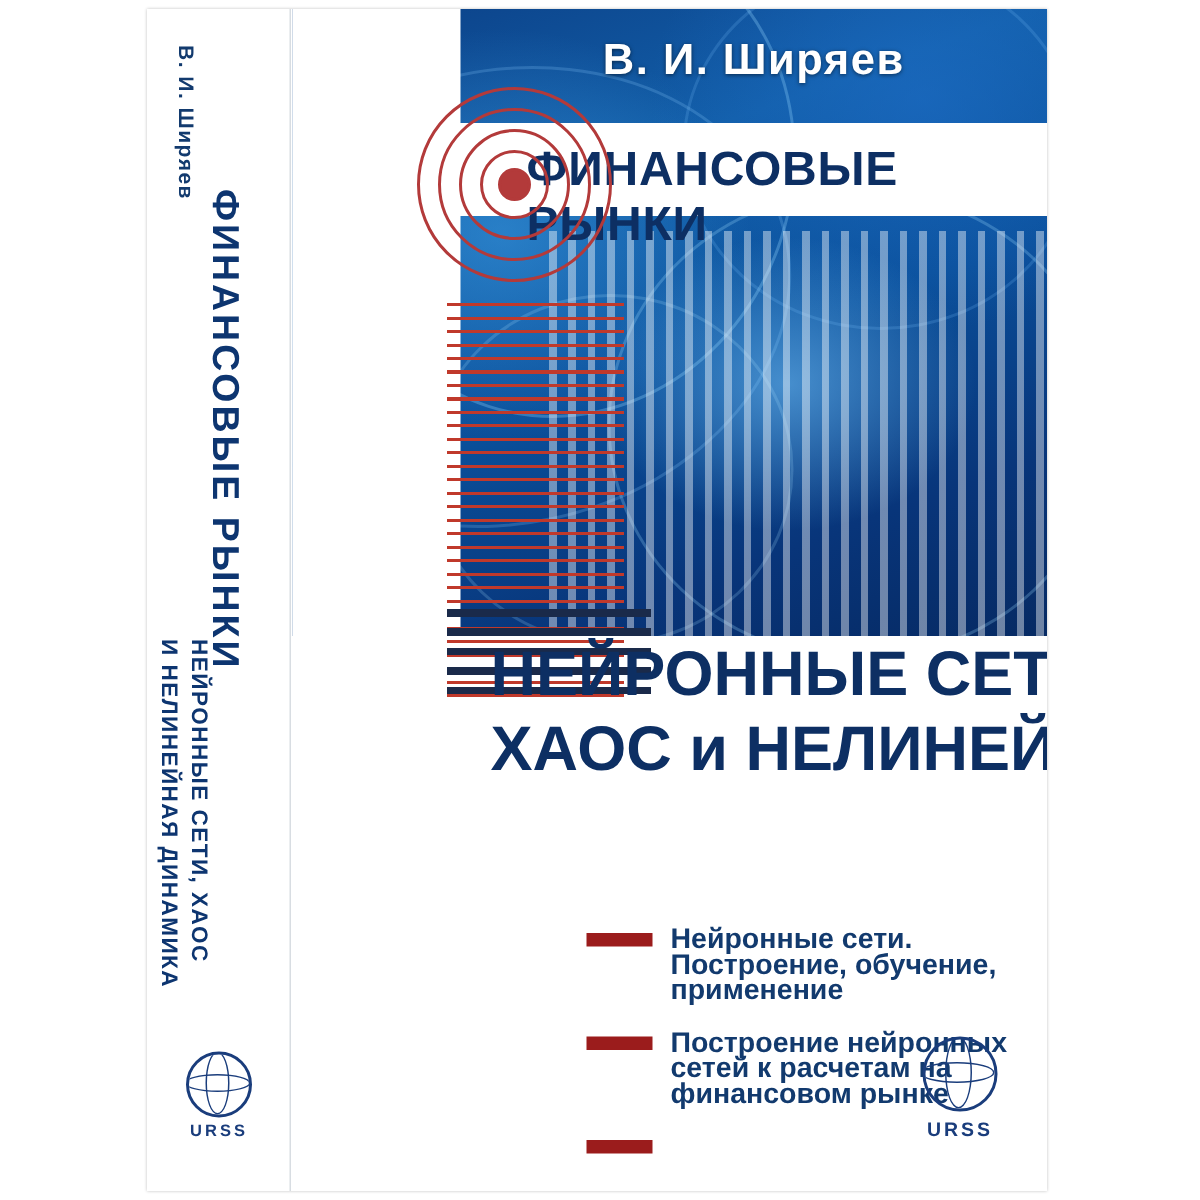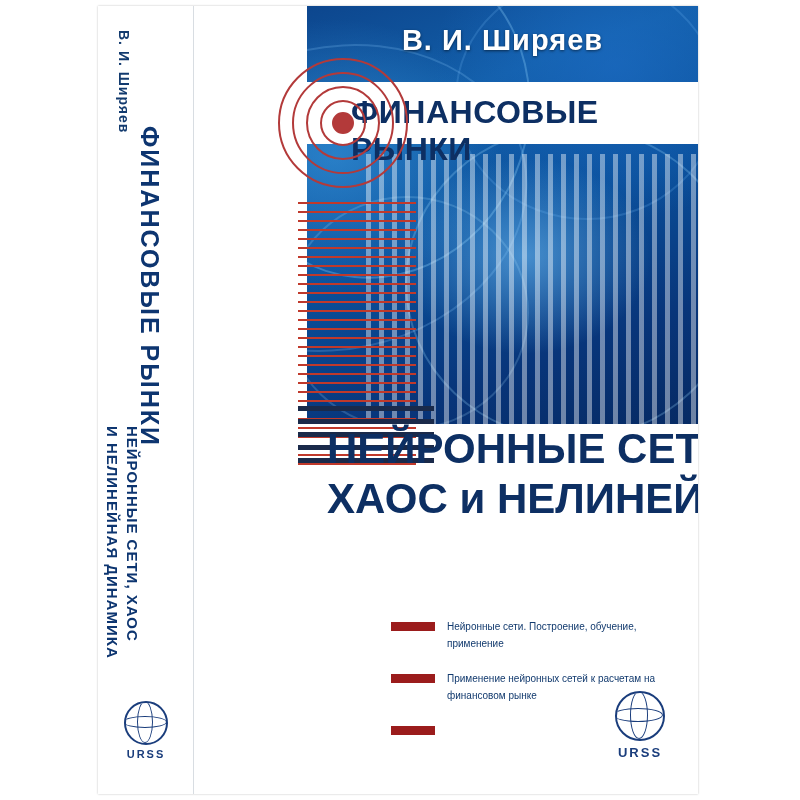--- a/index.html
+++ b/index.html
@@ -293,22 +293,22 @@
   }
   .bullet-row .dash {
     flex: 0 0 auto;
     width: 44px;
     height: 9px;
     background: #9b1c1c;
     margin-top: 4px;
     margin-right: 12px;
   }
   .bullet-row .btxt {
-    font-size: 10px;
-    font-weight: normal;
+    font-size: 19px;
+    font-weight: bold;
     color: #123a6e;
     line-height: 17px;
   }
 
   
   #front-logo {
     position: absolute;
     right: 26px;
     bottom: 34px;
     width: 64px;
@@ -393,21 +393,21 @@
       <span class="ln">ХАОС и НЕЛИНЕЙНАЯ</span>
     </div>
 
     <div id="bullets">
       <div class="bullet-row">
         <span class="dash"></span>
         <span class="btxt">Нейронные сети. Построение, обучение, применение</span>
       </div>
       <div class="bullet-row">
         <span class="dash"></span>
-        <span class="btxt">Применение нейронных сетей к расчетам на финансовом рынке</span>
+        <span class="btxt">Построение нейронных сетей к расчетам на финансовом рынке</span>
       </div>
       <div class="bullet-row">
         <span class="dash"></span>
       </div>
     </div>
 
     <div id="front-logo">
       <div class="globe"></div>
       <div class="urss">URSS</div>
     </div>

